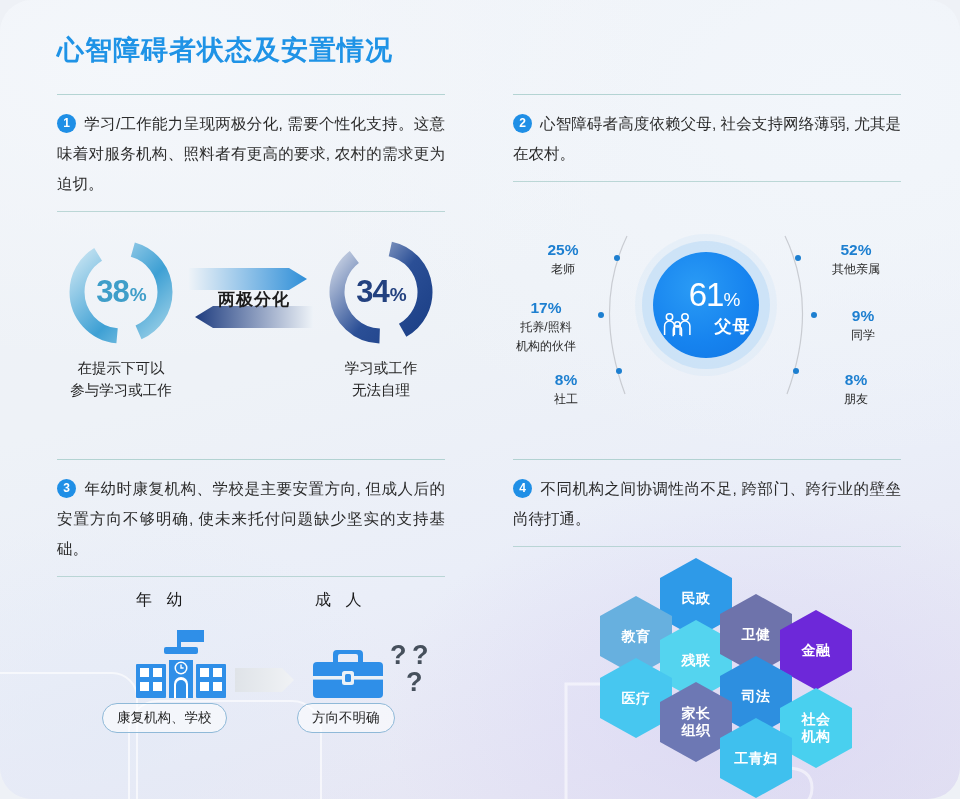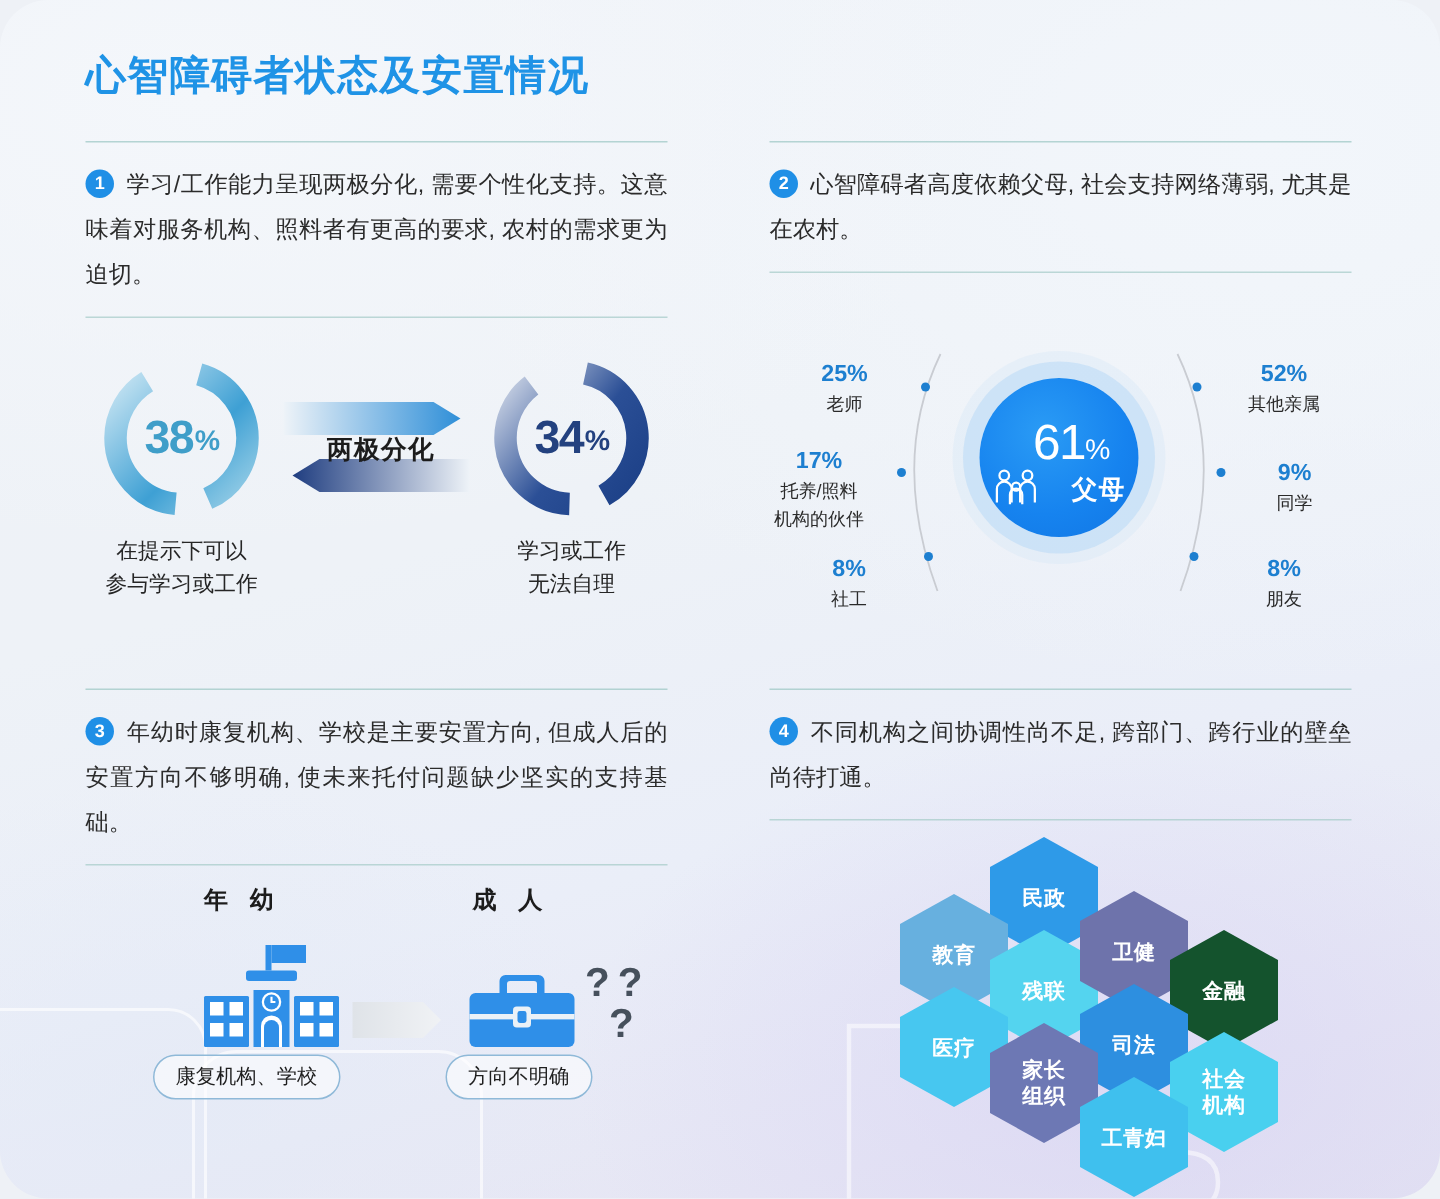--- a/index.html
+++ b/index.html
@@ -82,21 +82,21 @@
   .core .crow{display:flex;align-items:flex-end;gap:21px;margin-top:-2px;}
   .core .clab{color:#fff;font-size:17px;font-weight:bold;letter-spacing:1px;}
   .nitem{position:absolute;width:112px;text-align:center;}
   .nitem .v{font-size:15.5px;font-weight:bold;color:#1d7fd0;line-height:19px;}
   .nitem .l{font-size:12px;color:#2a2a2a;line-height:18px;margin-top:1px;}
   .dot{position:absolute;width:6px;height:6px;border-radius:50%;background:#1d7fd0;}
 
   
   .flow{position:absolute;left:60px;top:590px;width:400px;height:150px;}
   .flow .hd{
-    position:absolute;font-size:16px;font-weight:bold;color:#1c1c1c;letter-spacing:5px;text-align:right;
+    position:absolute;font-size:16px;font-weight:normal;color:#1c1c1c;letter-spacing:5px;text-align:right;
   }
   .pill{
     position:absolute;border:1.4px solid #8fb9d8;border-radius:15px;
     background:rgba(255,255,255,.55);
     font-size:13.5px;color:#1f1f1f;padding:5px 14px;white-space:nowrap;
   }
   .qm{
     position:absolute;left:330px;top:52px;font-size:27px;color:#46505c;
     font-weight:bold;line-height:1;
   }
@@ -326,21 +326,21 @@
       </div>
     <div class="hex" style="left: 0px; top: 48px; background: rgb(103, 176, 223);">
         <span>教育</span>
       </div>
     <div class="hex" style="left: 60px; top: 72px; background: rgb(84, 212, 239);">
         <span>残联</span>
       </div>
     <div class="hex" style="left: 120px; top: 46px; background: rgb(110, 115, 171);">
         <span>卫健</span>
       </div>
-    <div class="hex" style="left: 180px; top: 72px; background: #14532d;">
+    <div class="hex" style="left: 180px; top: 62px; background: #6d28d9;">
         <span>金融</span>
       </div>
     <div class="hex" style="left: 0px; top: 110px; background: rgb(71, 199, 240);">
         <span>医疗</span>
       </div>
     <div class="hex" style="left: 120px; top: 108px; background: rgb(45, 143, 224);">
         <span>司法</span>
       </div>
     <div class="hex" style="left: 60px; top: 134px; background: rgb(109, 120, 180);">
         <span>家长<br>组织</span>

